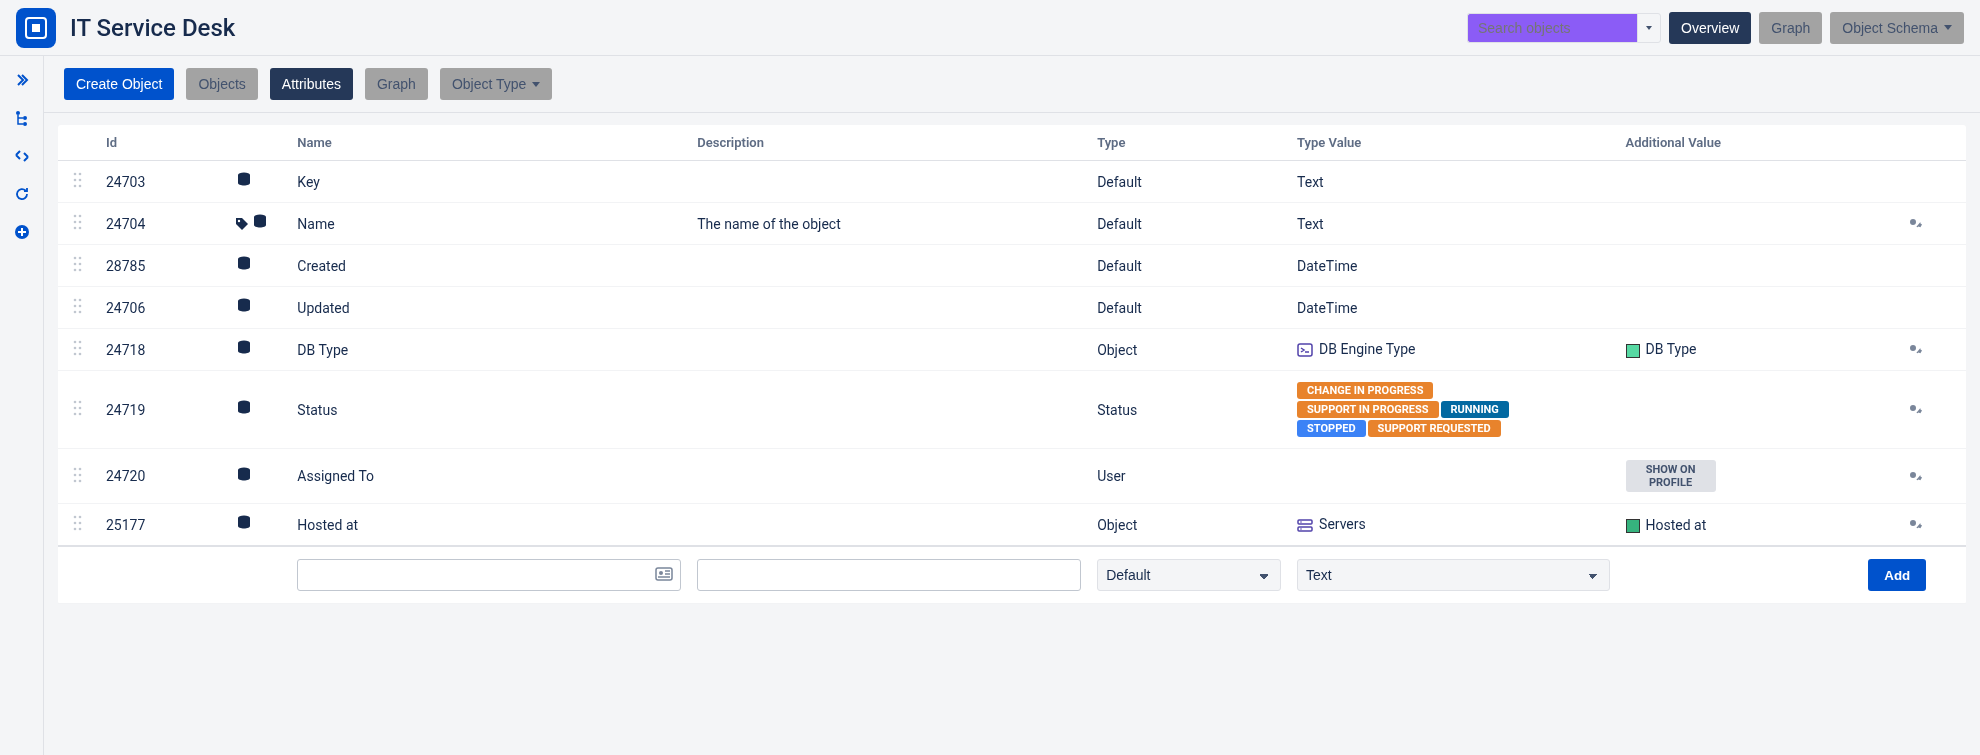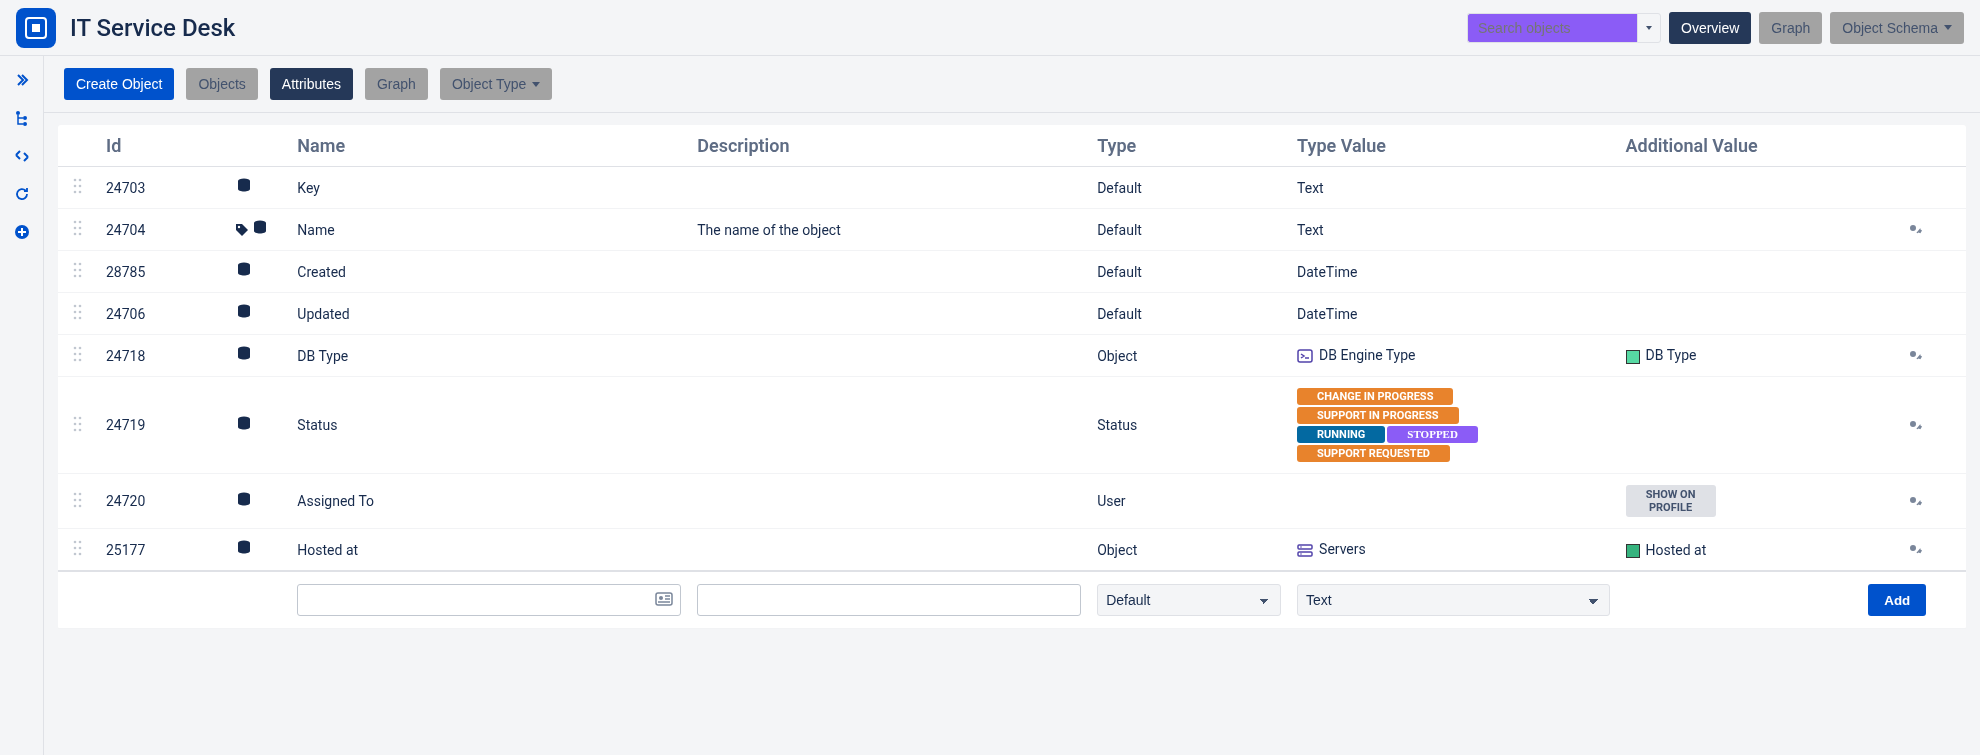--- a/index.html
+++ b/index.html
@@ -28,42 +28,42 @@
 .main { flex: 1; }
 
 .section-header { display: flex; align-items: center; justify-content: space-between; padding: 12px 20px; border-bottom: 1px solid #dfe1e6; background: #f4f5f7; }
 .section-header-left { display: flex; align-items: center; gap: 12px; }
 .cube-icon { width: 44px; height: 44px; }
 .section-title { font-size: 22px; font-weight: 500; color: #172b4d; }
 .section-actions { display: flex; gap: 12px; }
 
 .table-wrap { background: #fff; margin: 12px 14px 0 14px; border-radius: 3px; }
 table { width: 100%; border-collapse: collapse; }
-thead th { text-align: left; font-size: 18px; font-weight: 600; color: #5e6c84; padding: 10px 8px; border-bottom: 1px solid #dfe1e6; }
+thead th { text-align: left; font-size: 13px; font-weight: 600; color: #5e6c84; padding: 10px 8px; border-bottom: 1px solid #dfe1e6; }
 tbody tr { border-bottom: 1px solid #f2f3f5; }
 tbody td { padding: 10px 8px; font-size: 14px; color: #172b4d; vertical-align: middle; }
 
 .col-drag { width: 28px; text-align: center; }
 .col-id { width: 90px; }
 .col-icon { width: 44px; }
 .col-name { width: 280px; }
 .col-desc { width: 280px; }
 .col-type { width: 140px; }
 .col-typeval { width: 230px; }
 .col-addval { width: 170px; }
 .col-gear { width: 44px; text-align: center; }
 
 .drag-handle { color: #c1c7d0; cursor: grab; display: inline-block; }
 .db-icon { color: #172b4d; }
 .tag-icon { color: #172b4d; margin-right: 2px; }
 
-.badge { display: inline-block; padding: 2px 20px; border-radius: 3px; font-size: 11px; font-weight: 700; color: #fff; margin: 1px 2px 1px 0; }
+.badge { display: inline-block; padding: 2px 10px; border-radius: 3px; font-size: 11px; font-weight: 700; color: #fff; margin: 1px 2px 1px 0; }
 .badge-orange { background: #e8832c; }
 .badge-green { background: #0369a1; }
-.badge-red { background: #8b5cf6; font-family: Liberation Serif, serif; }
+.badge-red { background: #3b82f6; }
 .badge-grey { background: #dfe1e6; color: #42526e; font-weight: 700; text-align: center; line-height: 1.2; padding: 3px 8px; }
 
 .badges-cell { display: flex; flex-wrap: wrap; max-width: 220px; }
 
 .swatch { display: inline-block; width: 14px; height: 14px; border: 1px solid #333; margin-right: 6px; vertical-align: middle; }
 .swatch-teal { background: #57d9a3; }
 .swatch-green { background: #36b37e; }
 
 .gear { color: #7a869a; cursor: pointer; }
 

